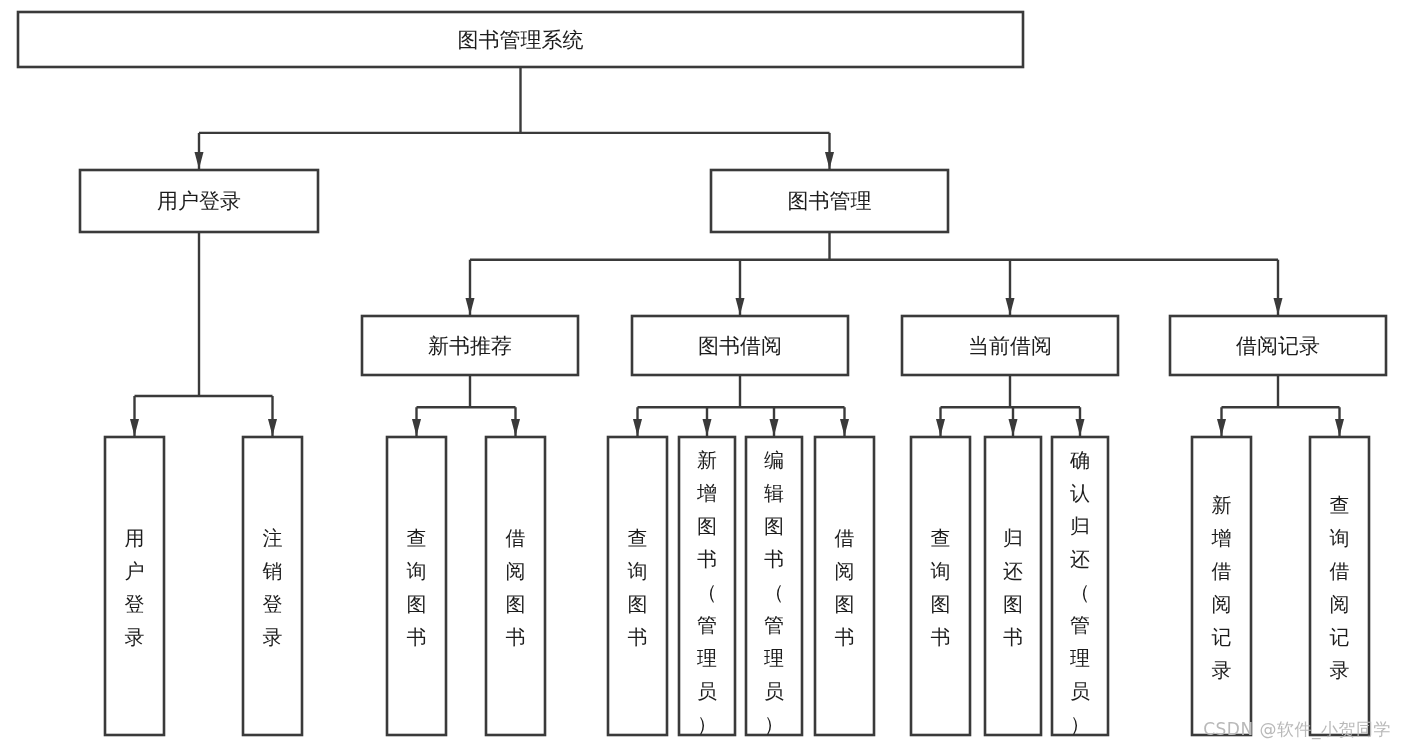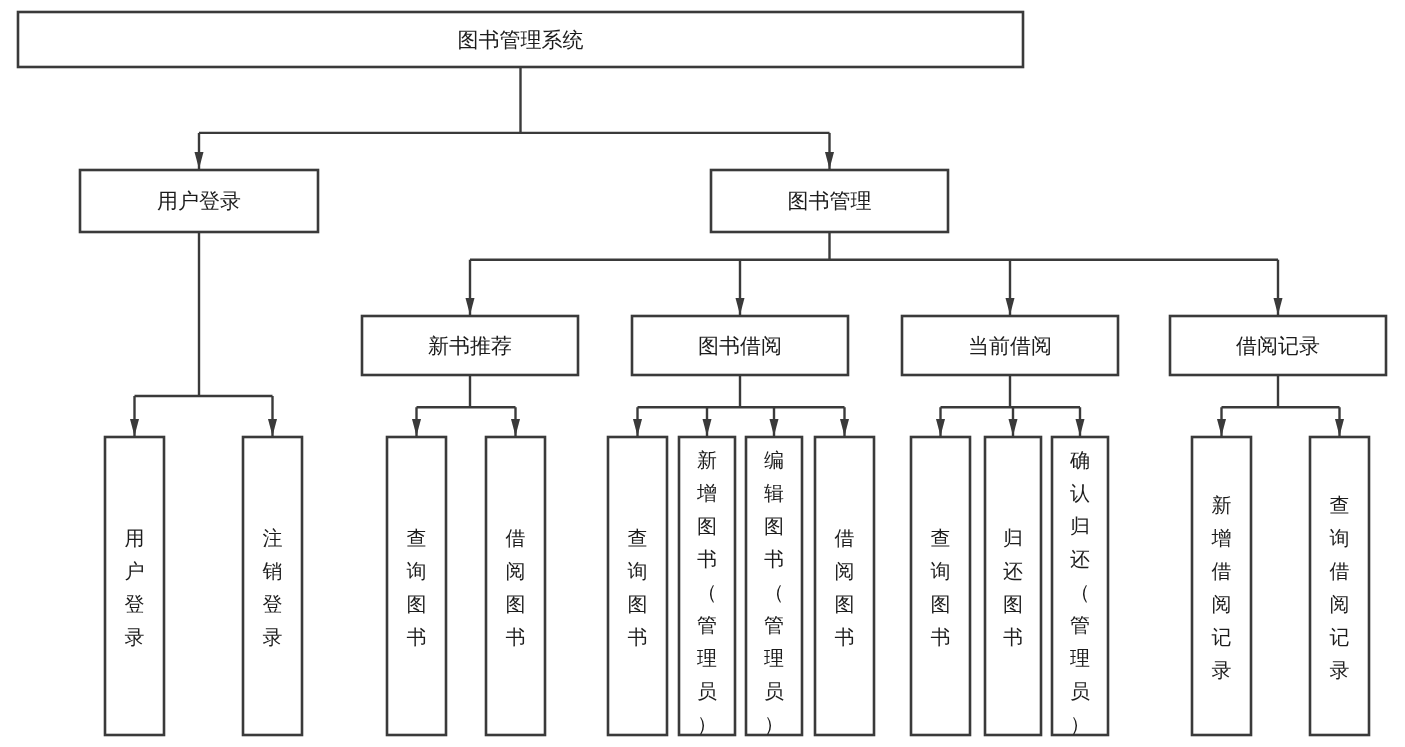--- a/index.html
+++ b/index.html
@@ -211,13 +211,14 @@
         <g>
           <rect x="1192" y="437" width="59" height="298" class="node-box"></rect>
           <text x="1221.5" y="512" class="node-label-v"><tspan x="1221.5" dy="0">新</tspan><tspan x="1221.5" dy="33">增</tspan><tspan x="1221.5" dy="33">借</tspan><tspan x="1221.5" dy="33">阅</tspan><tspan x="1221.5" dy="33">记</tspan><tspan x="1221.5" dy="33">录</tspan></text>
         </g>
         <g>
           <rect x="1310" y="437" width="59" height="298" class="node-box"></rect>
           <text x="1339.5" y="512" class="node-label-v"><tspan x="1339.5" dy="0">查</tspan><tspan x="1339.5" dy="33">询</tspan><tspan x="1339.5" dy="33">借</tspan><tspan x="1339.5" dy="33">阅</tspan><tspan x="1339.5" dy="33">记</tspan><tspan x="1339.5" dy="33">录</tspan></text>
         </g>
       </g>
   </svg>
+  <div class="watermark">CSDN @软件_小贺同学</div>
 </div>
 
 </body></html>

